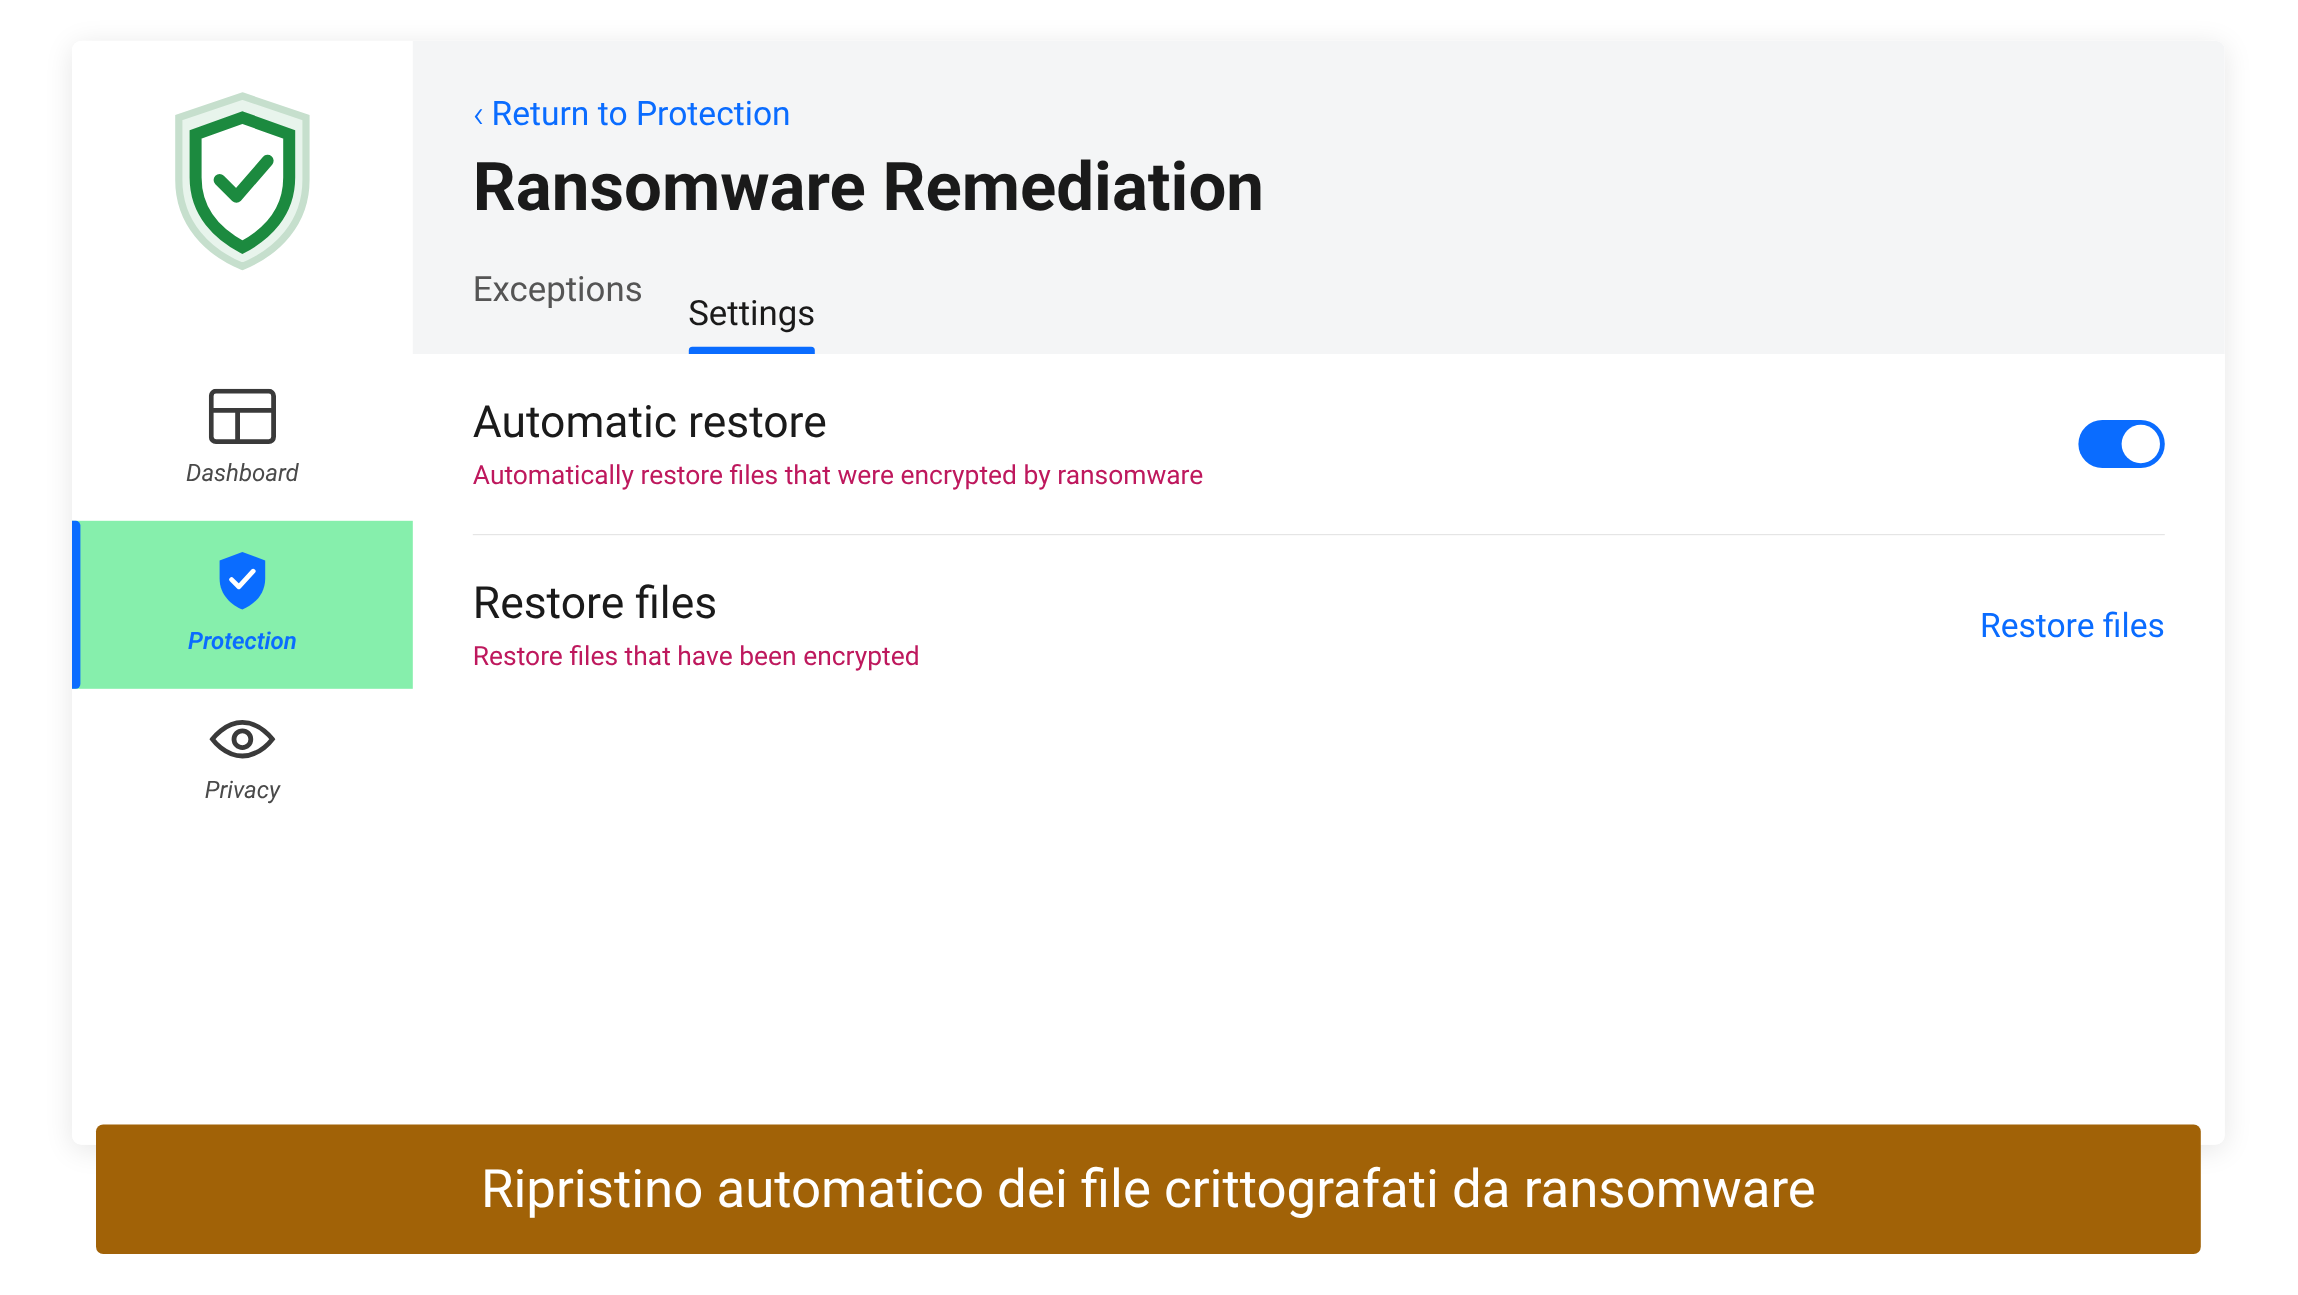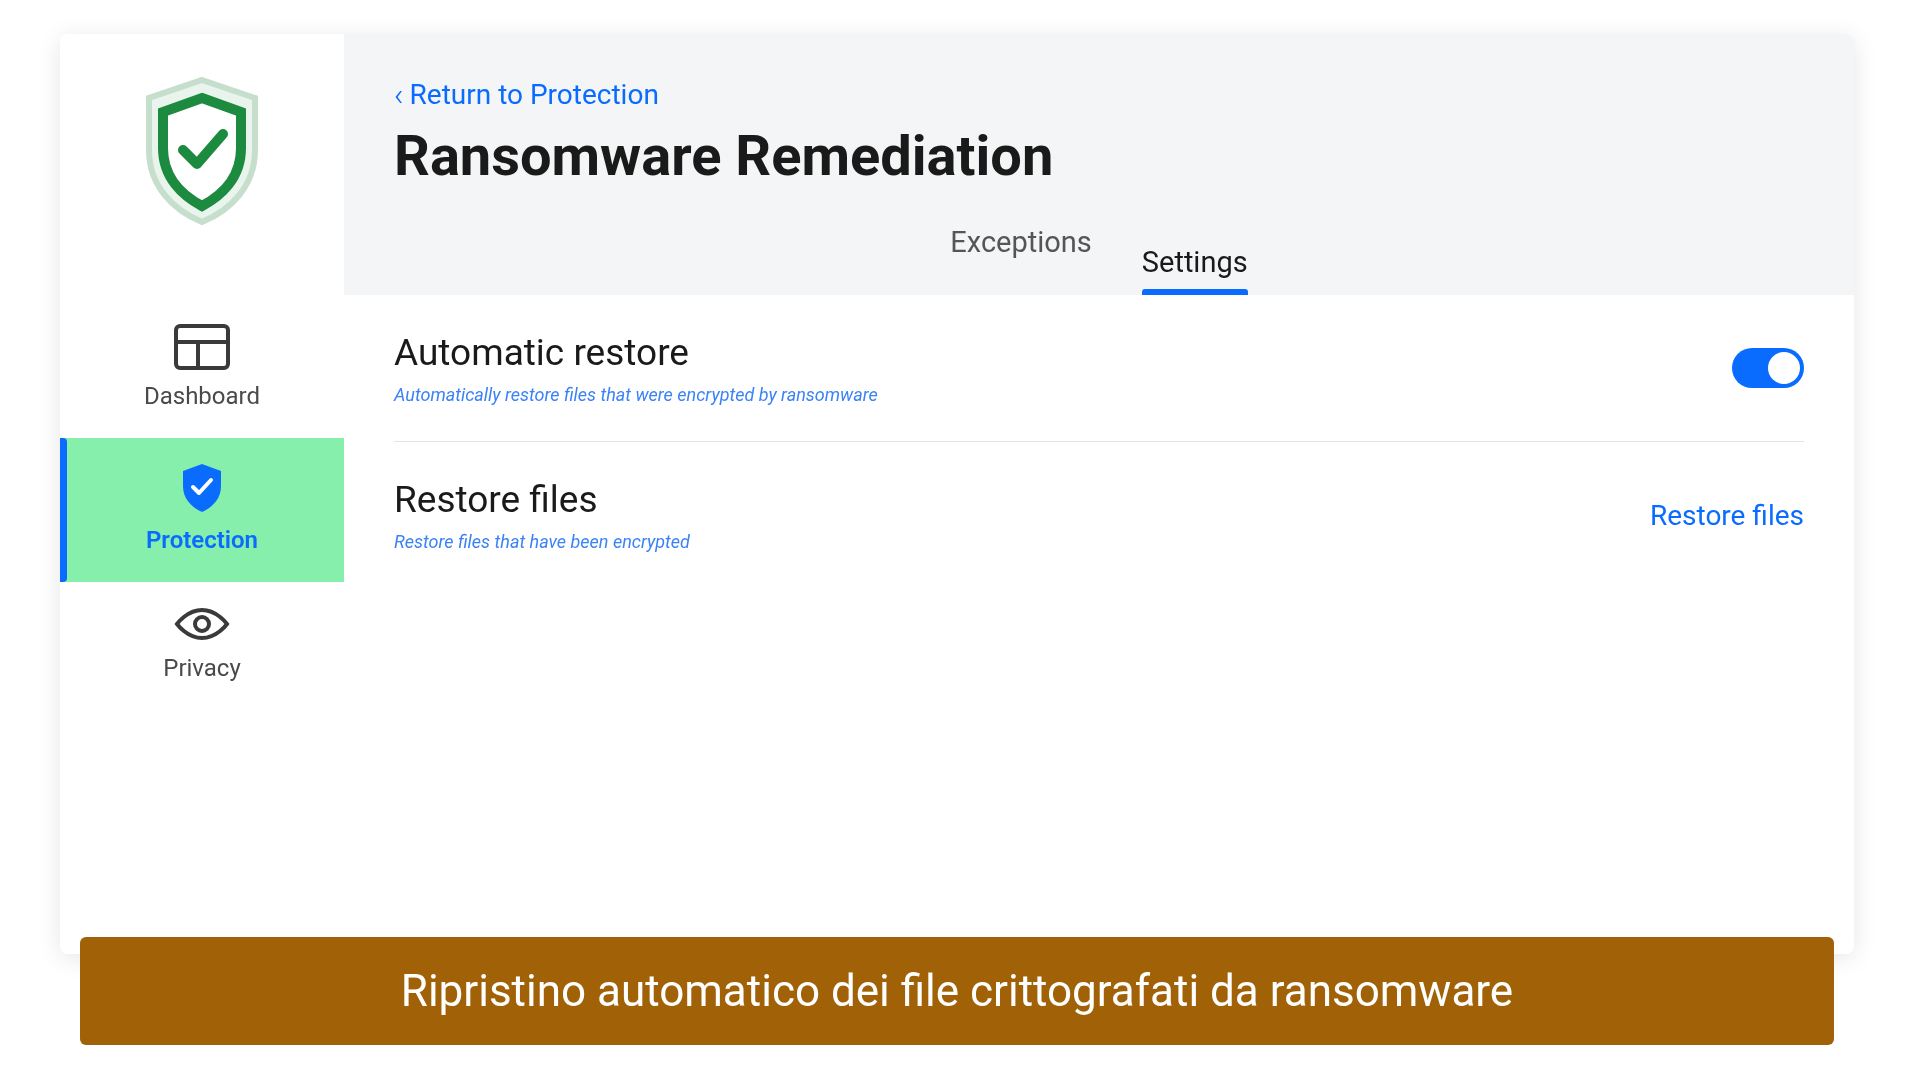--- a/index.html
+++ b/index.html
@@ -64,22 +64,23 @@
       background: #0a6cff;
       border-radius: 0 4px 4px 0;
     }
     .nav-icon {
       margin-bottom: 12px;
       display:flex;
       align-items:center;
       justify-content:center;
     }
     .nav-label {
-      font-size: 24px;
+      font-size: 20px;
       color: #4a4a4a;
+      font-style: italic;
     }
     .nav-item.active .nav-label {
       color: #0a6cff;
       font-weight: 600;
     }
     .main {
       flex: 1;
       background: #ffffff;
       display:flex;
       flex-direction:column;
@@ -103,22 +104,21 @@
       line-height:1;
     }
     .page-title {
       font-size: 56px;
       font-weight: 700;
       color: #1a1a1a;
       margin-bottom: 28px;
     }
     .tabs {
       display: flex;
-      gap: 50px;
-      justify-content: center;
+      gap: 38px;
     }
     .tab {
       font-size: 29px;
       color: #555;
       padding: 8px 0 16px 0;
       cursor: pointer;
       position: relative;
     }
     .tab.active {
       color: #1a1a1a;
@@ -150,23 +150,22 @@
     }
     .setting-text {
       flex:1;
     }
     .setting-title {
       font-size: 37px;
       color: #1a1a1a;
       margin-bottom: 10px;
     }
     .setting-desc {
-      font-size: 18px;
-      color: #3b82f6;
-      font-style: italic;
+      font-size: 22px;
+      color: #be185d;
     }
     .toggle {
       width: 72px;
       height: 40px;
       background: #0a6cff;
       border-radius: 20px;
       position: relative;
       cursor: pointer;
       flex-shrink:0;
     }

